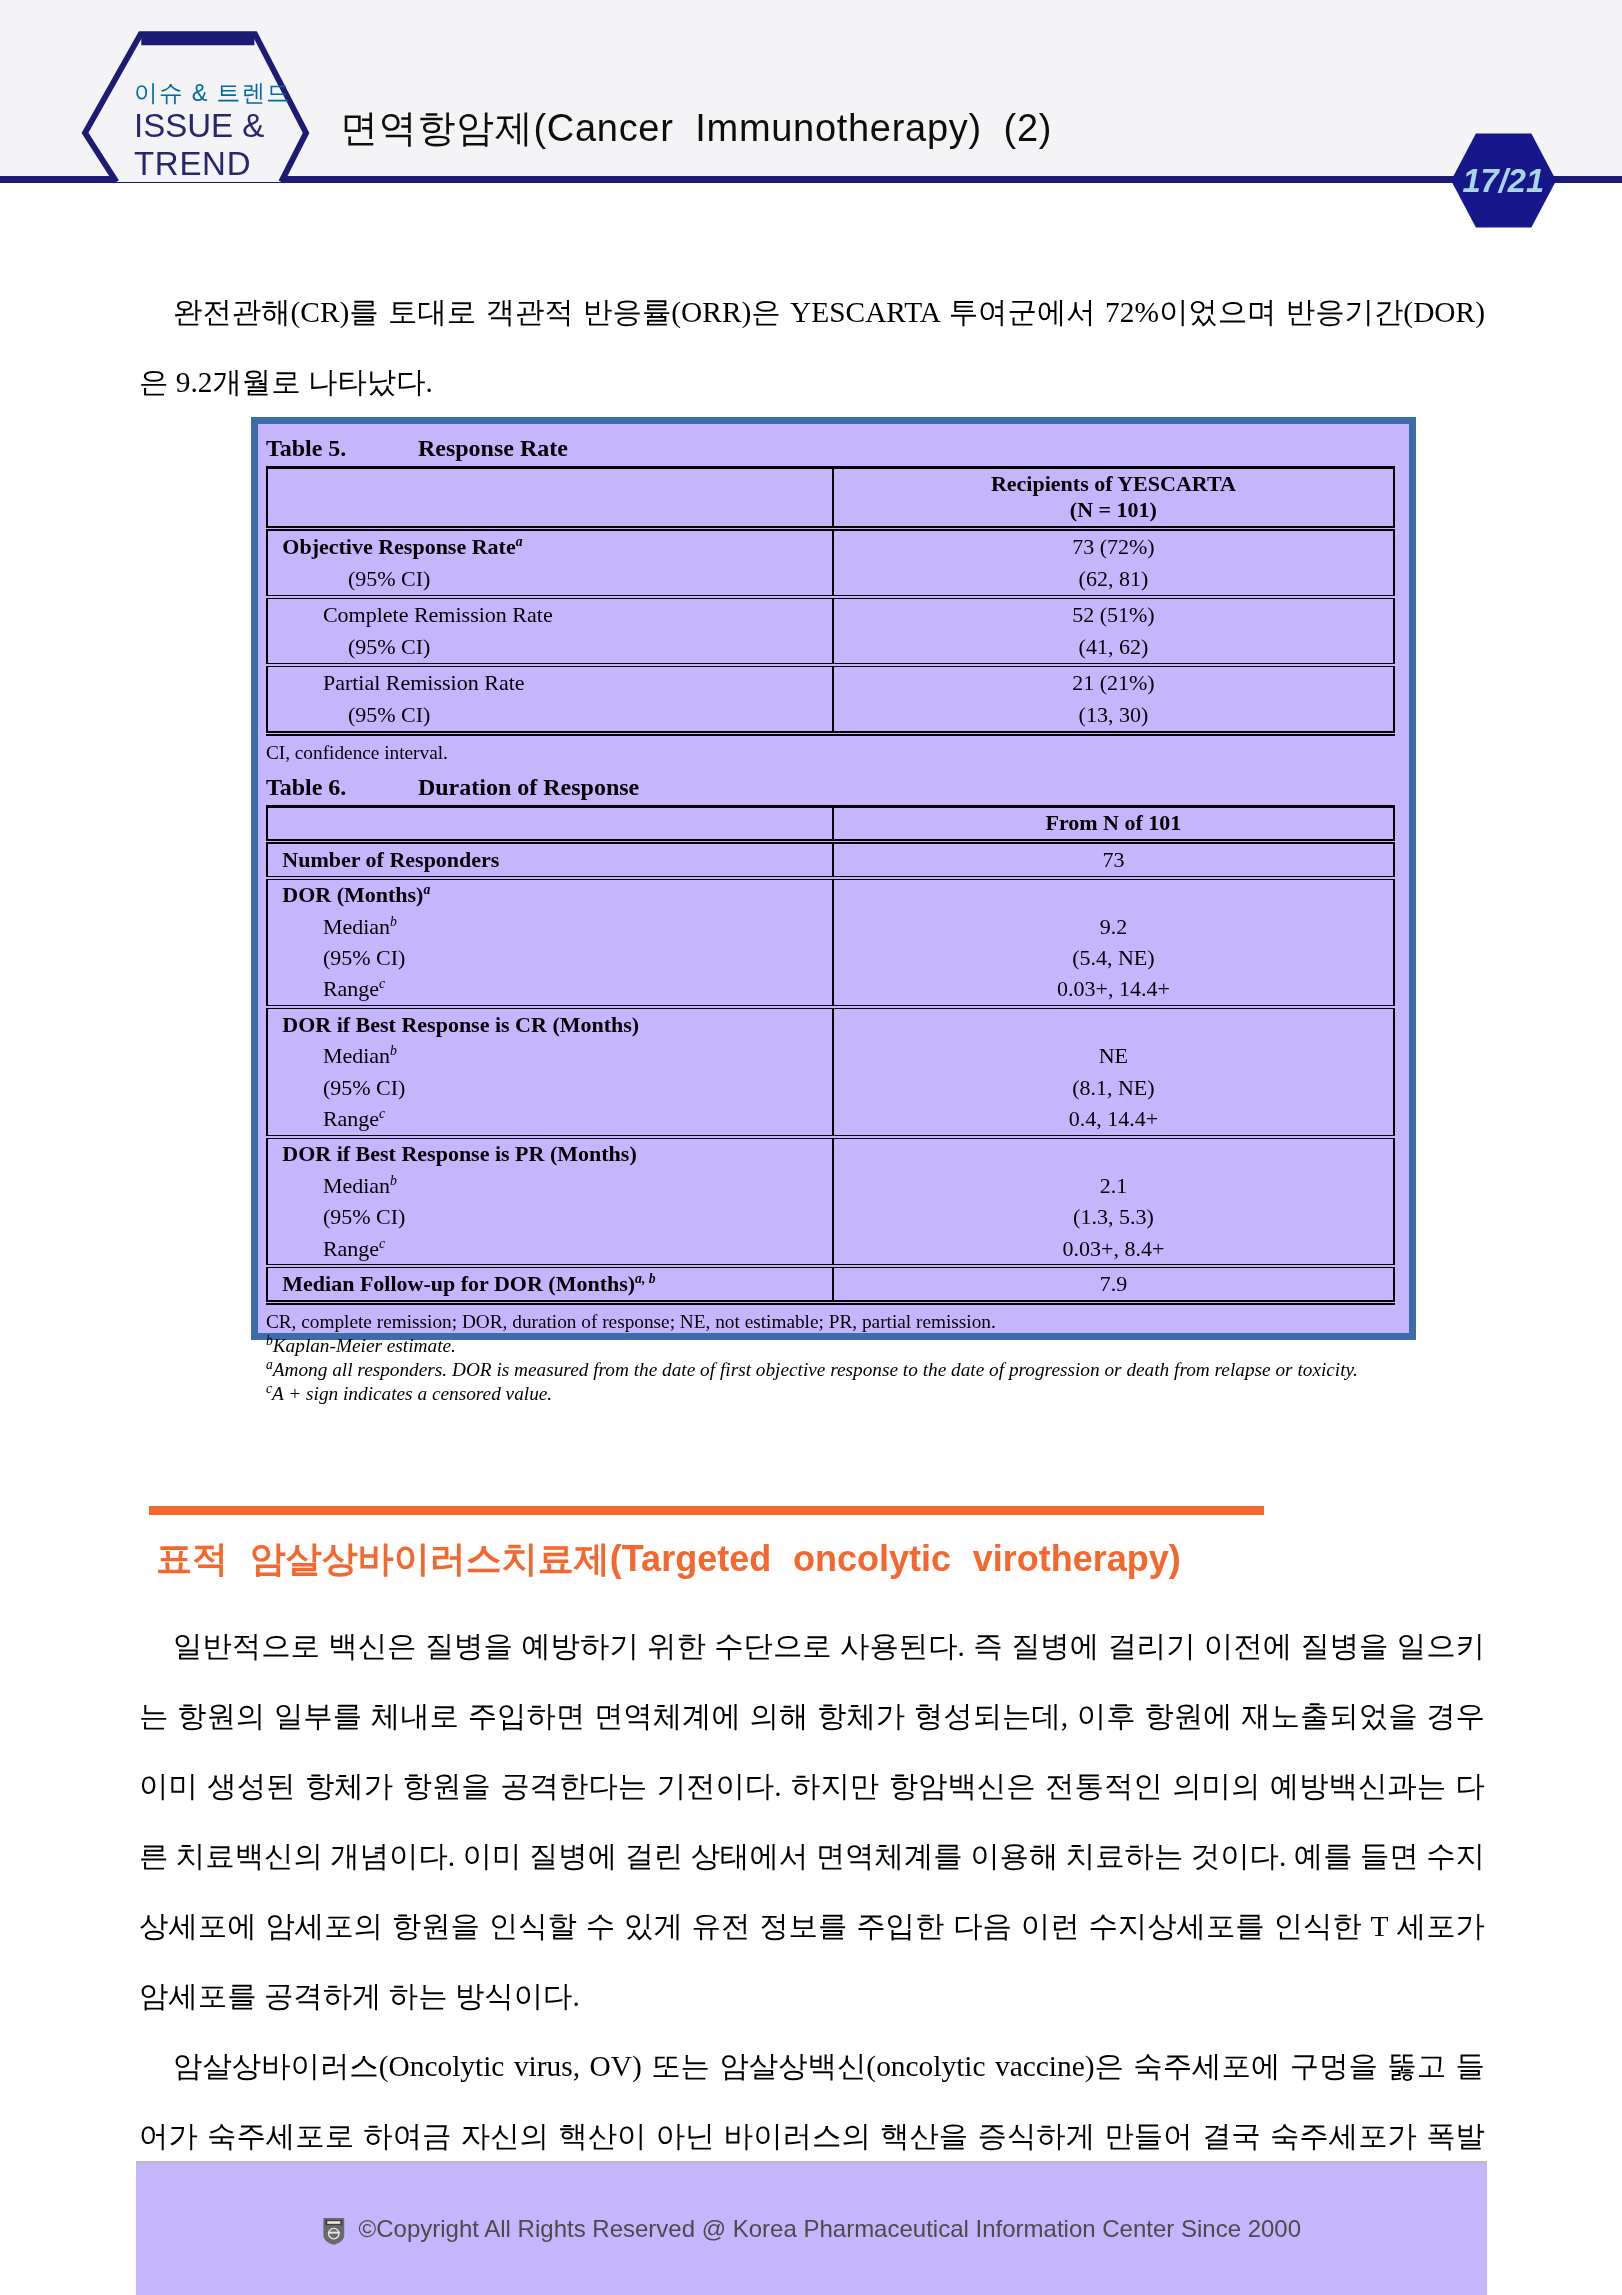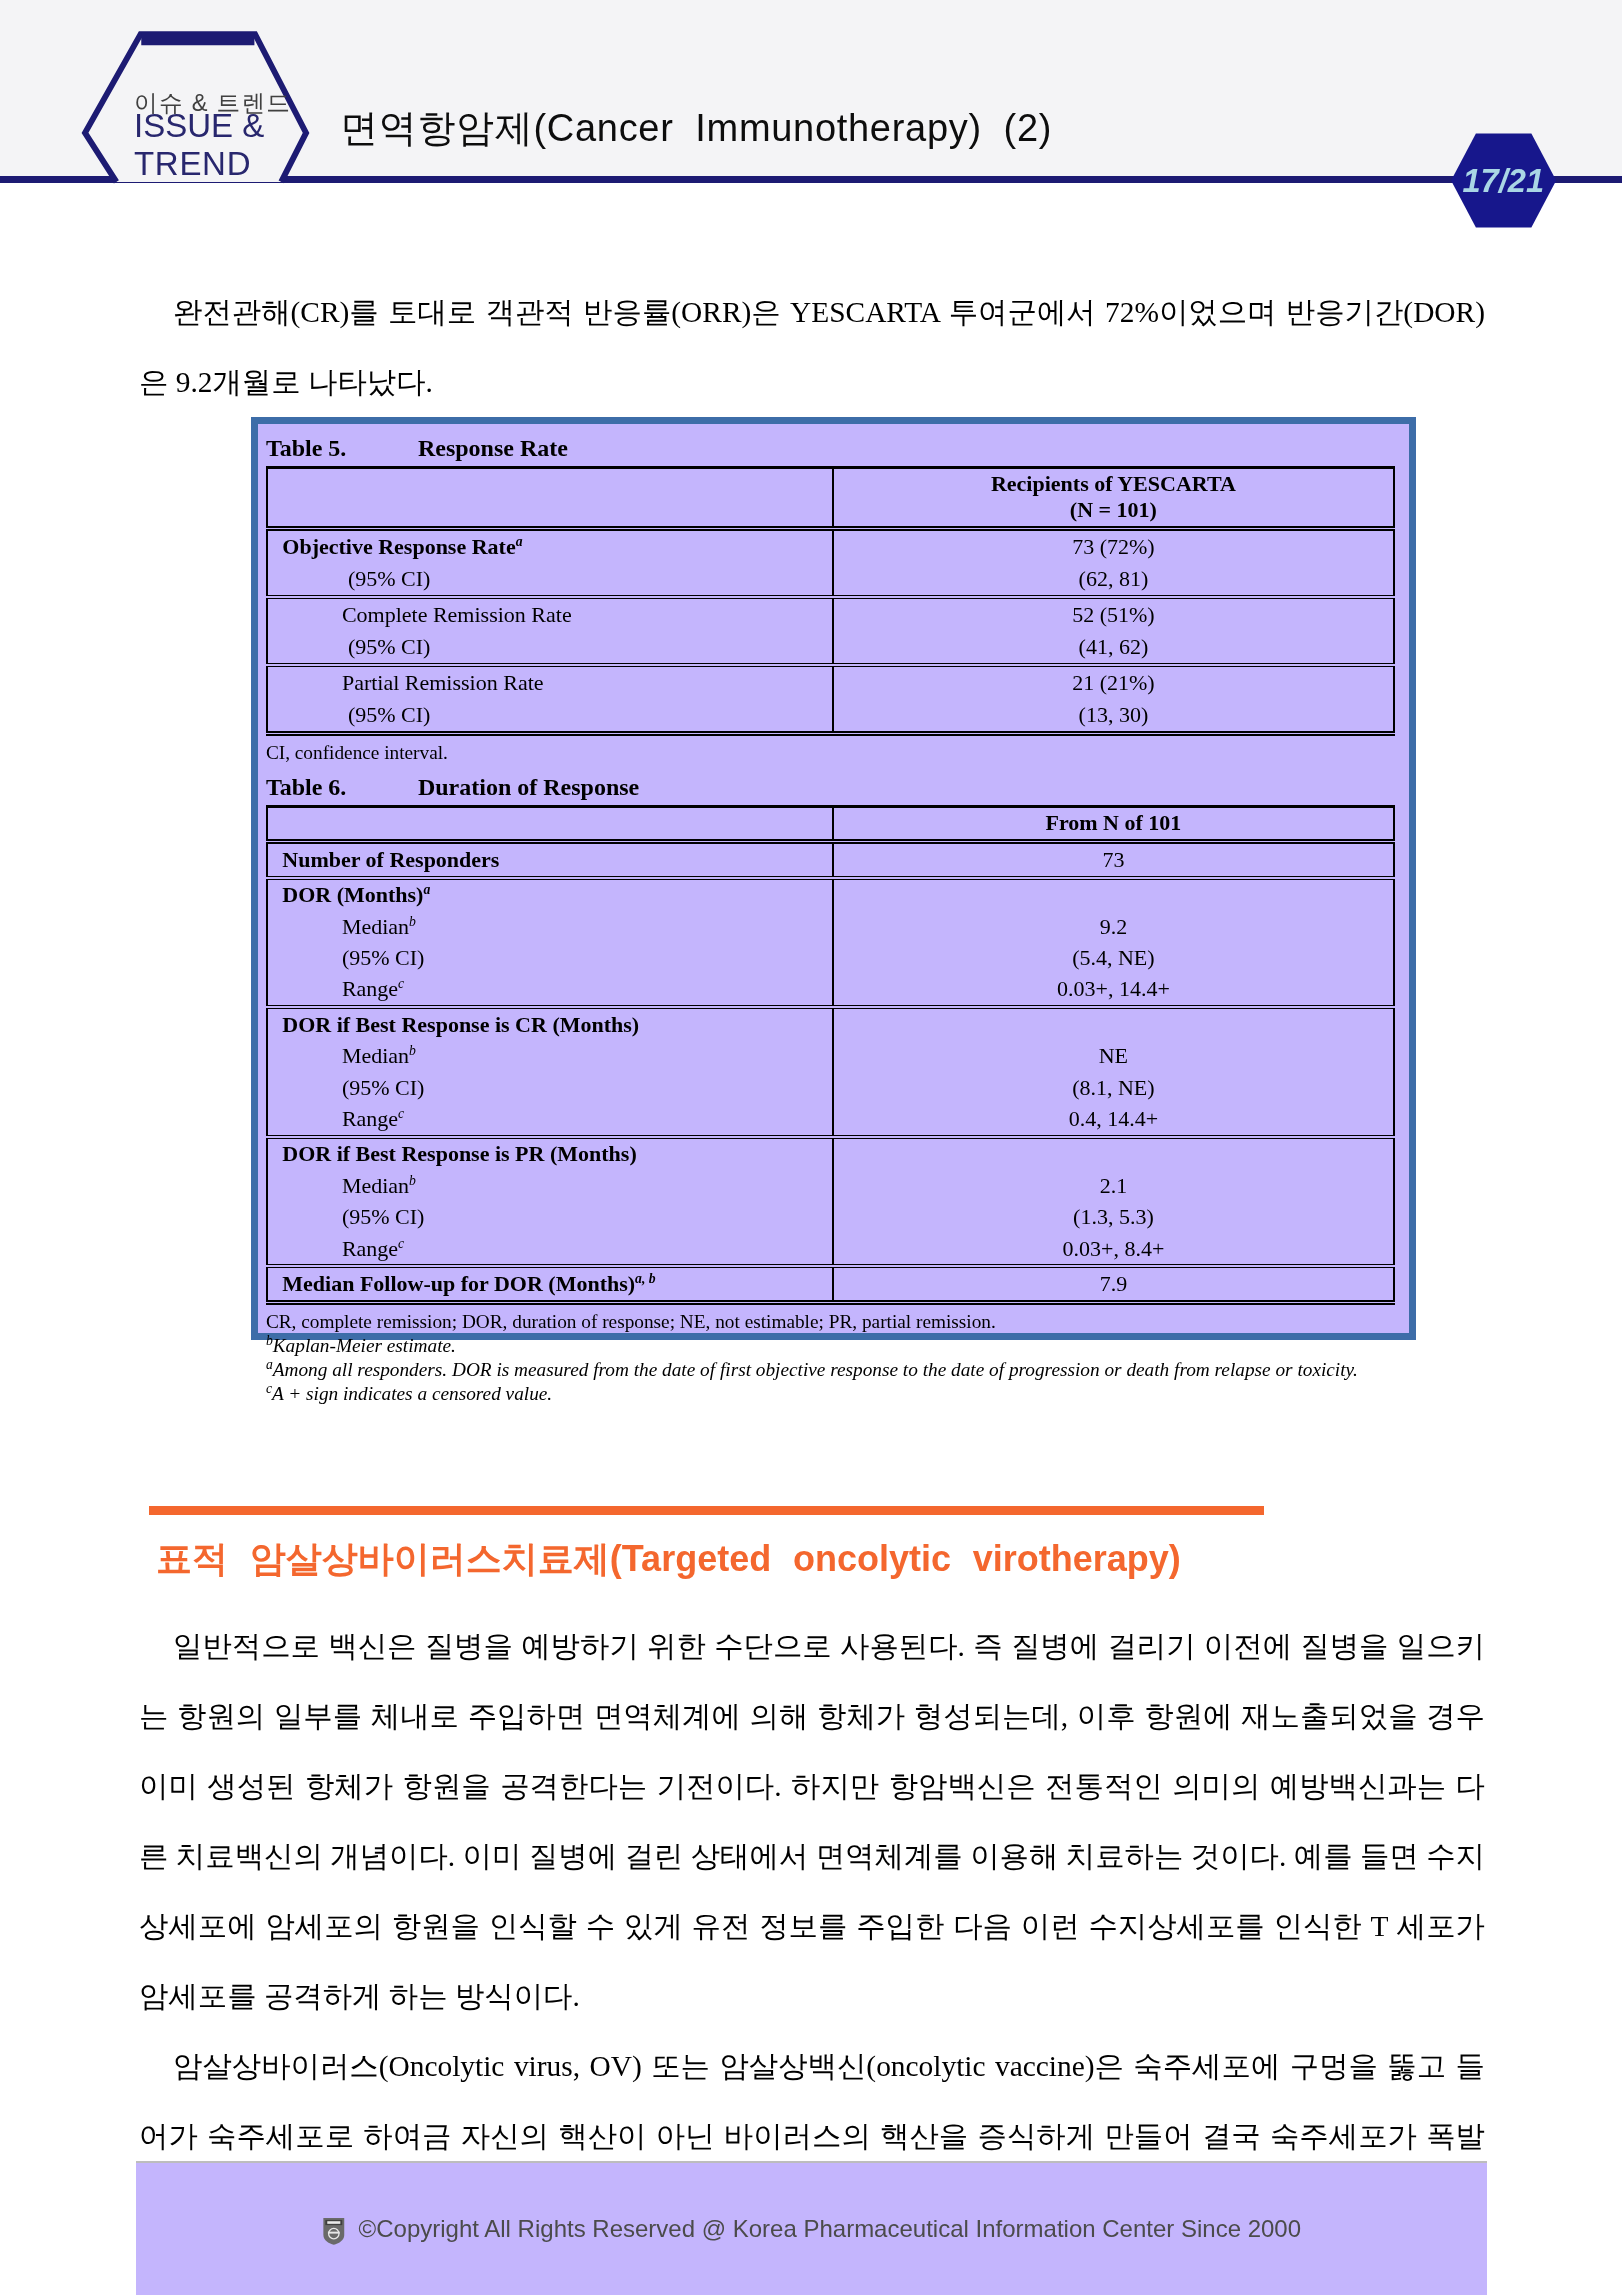--- a/index.html
+++ b/index.html
@@ -4,21 +4,21 @@
 <style>
   html,body{margin:0;padding:0;background:#ffffff;}
   .page{position:relative;width:1623px;height:2295px;background:#ffffff;overflow:hidden;
         font-family:"Liberation Serif", serif;color:#000;}
 
   
   .header-band{position:absolute;left:0;top:0;width:1623px;height:183px;background:#f4f4f6;}
   .hline{position:absolute;left:0;top:176px;width:1623px;height:6.5px;background:#1d1b73;}
   .badge-svg{position:absolute;left:0;top:0;width:327px;height:203px;z-index:3;}
   .badge-text{position:absolute;z-index:4;font-family:"Liberation Sans",sans-serif;white-space:nowrap;}
-  .badge-l1{left:134px;top:87px;font-size:23.6px;color:#404040;letter-spacing:1.3px;}
+  .badge-l1{left:134px;top:77px;font-size:23.6px;color:#0369a1;letter-spacing:1.3px;}
   .badge-l2{left:134px;top:107px;font-size:33px;color:#28276e;}
   .badge-l3{left:134px;top:145px;font-size:33px;color:#28276e;letter-spacing:0.7px;}
   .doc-title{position:absolute;left:340px;top:103px;font-family:"Liberation Sans",sans-serif;
              font-size:38px;color:#0d0d0d;word-spacing:10.5px;letter-spacing:0.7px;z-index:2;white-space:nowrap;}
   .pagenum-svg{position:absolute;left:1440px;top:128px;width:124px;height:105px;z-index:3;}
 
   
   .intro{position:absolute;left:139px;top:277px;width:1346px;font-size:29.4px;line-height:70px;
          text-align:justify;}
   .intro p,.bodytext p{margin:0;text-indent:34px;}
@@ -35,21 +35,21 @@
   .t th{font-weight:bold;text-align:center;vertical-align:middle;border-bottom:5.2px double #000;padding:1.3px 0;}
   .t th:first-child,.t td:first-child{border-right:2px solid #000;width:564px;}
   .t5 th{line-height:26px;height:55px;}
   .t6 th{line-height:26px;height:29px;}
   .t5 td{height:30px;}
   .t6 td{height:29.4px;}
   .t td.val{text-align:center;}
   .t tr.sep td{border-top:4.6px double #000;}
   .t .b{font-weight:bold;}
   .t .ind0{padding-left:14.4px;}
-  .t .ind1{padding-left:74px;font-family:Liberation Serif, serif;}
+  .t .ind1{padding-left:55px;font-family:Liberation Serif, serif;}
   .t .ind2{padding-left:80px;}
   sup{font-size:13.7px;font-style:italic;line-height:0;}
   .fns{margin:5.2px 0 6.5px 7.9px;font-size:19.3px;line-height:24px;}
   .fn.it{font-style:italic;}
 
   
   .sec-bar{position:absolute;left:149px;top:1506px;width:1115px;height:8.5px;background:#f4672e;}
   .sec-heading{position:absolute;left:156px;top:1535px;font-family:"Liberation Sans",sans-serif;
                font-weight:bold;font-size:36px;color:#f4672e;word-spacing:11.8px;white-space:nowrap;}
 

